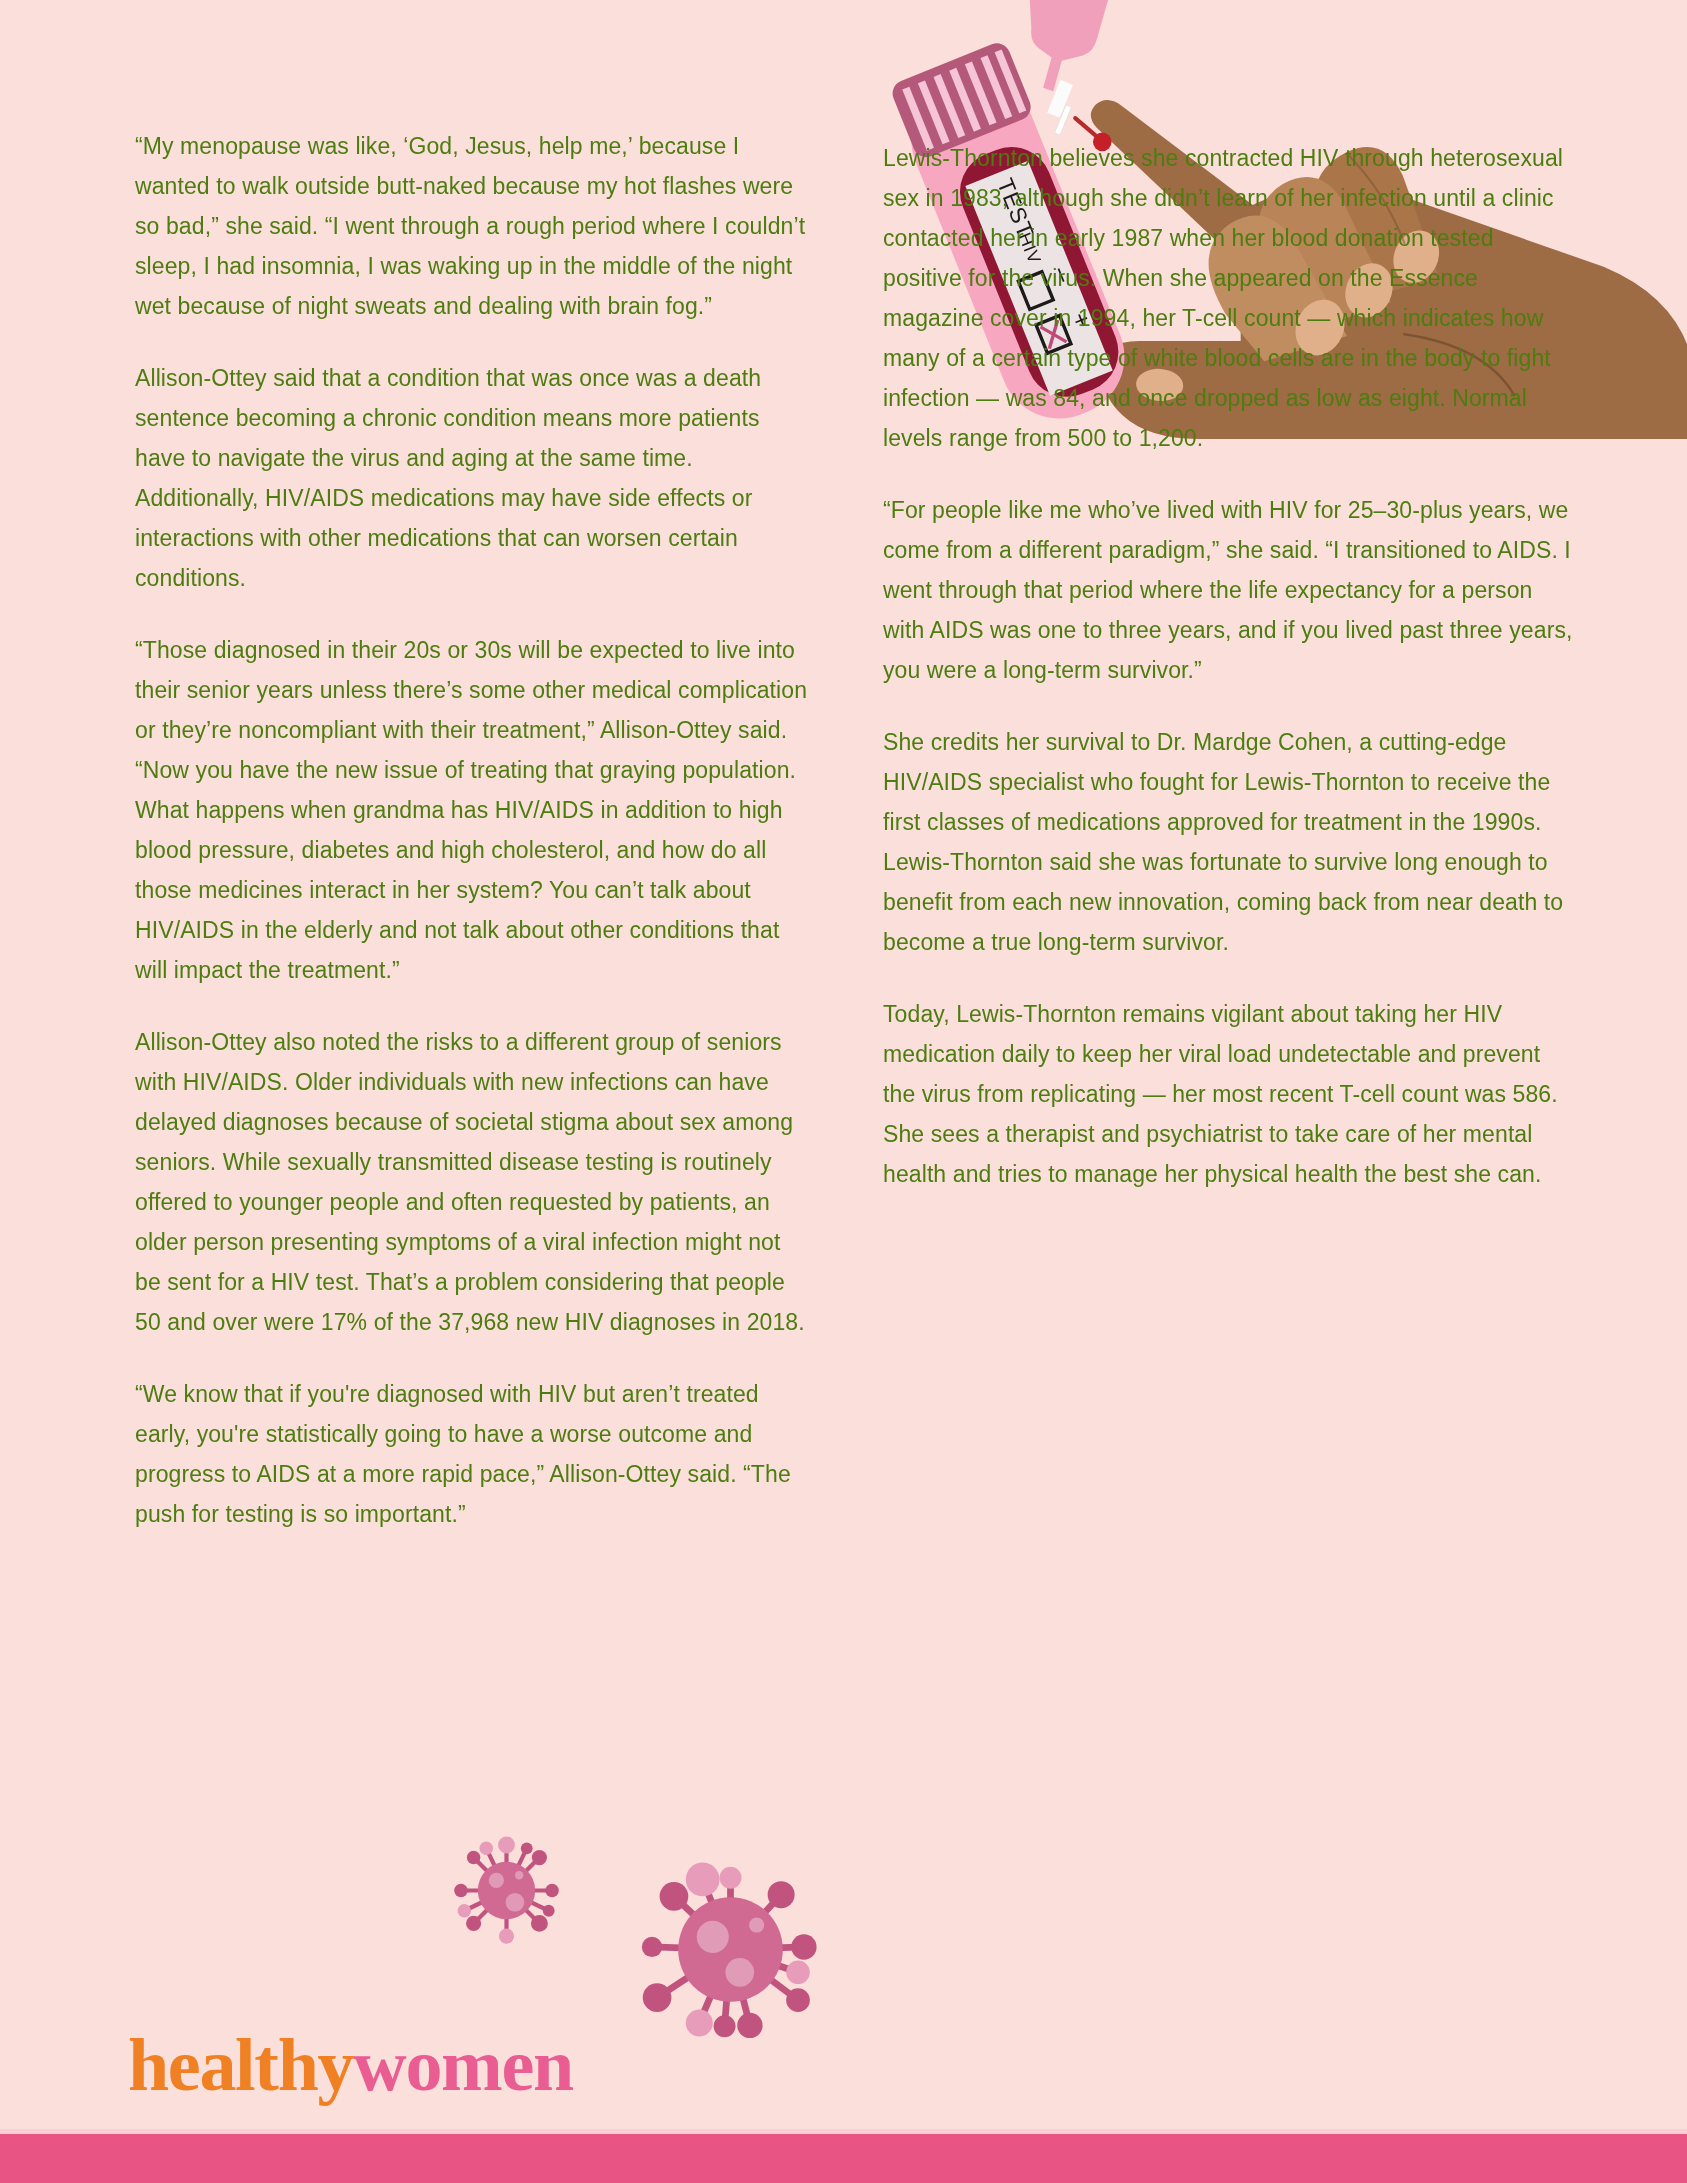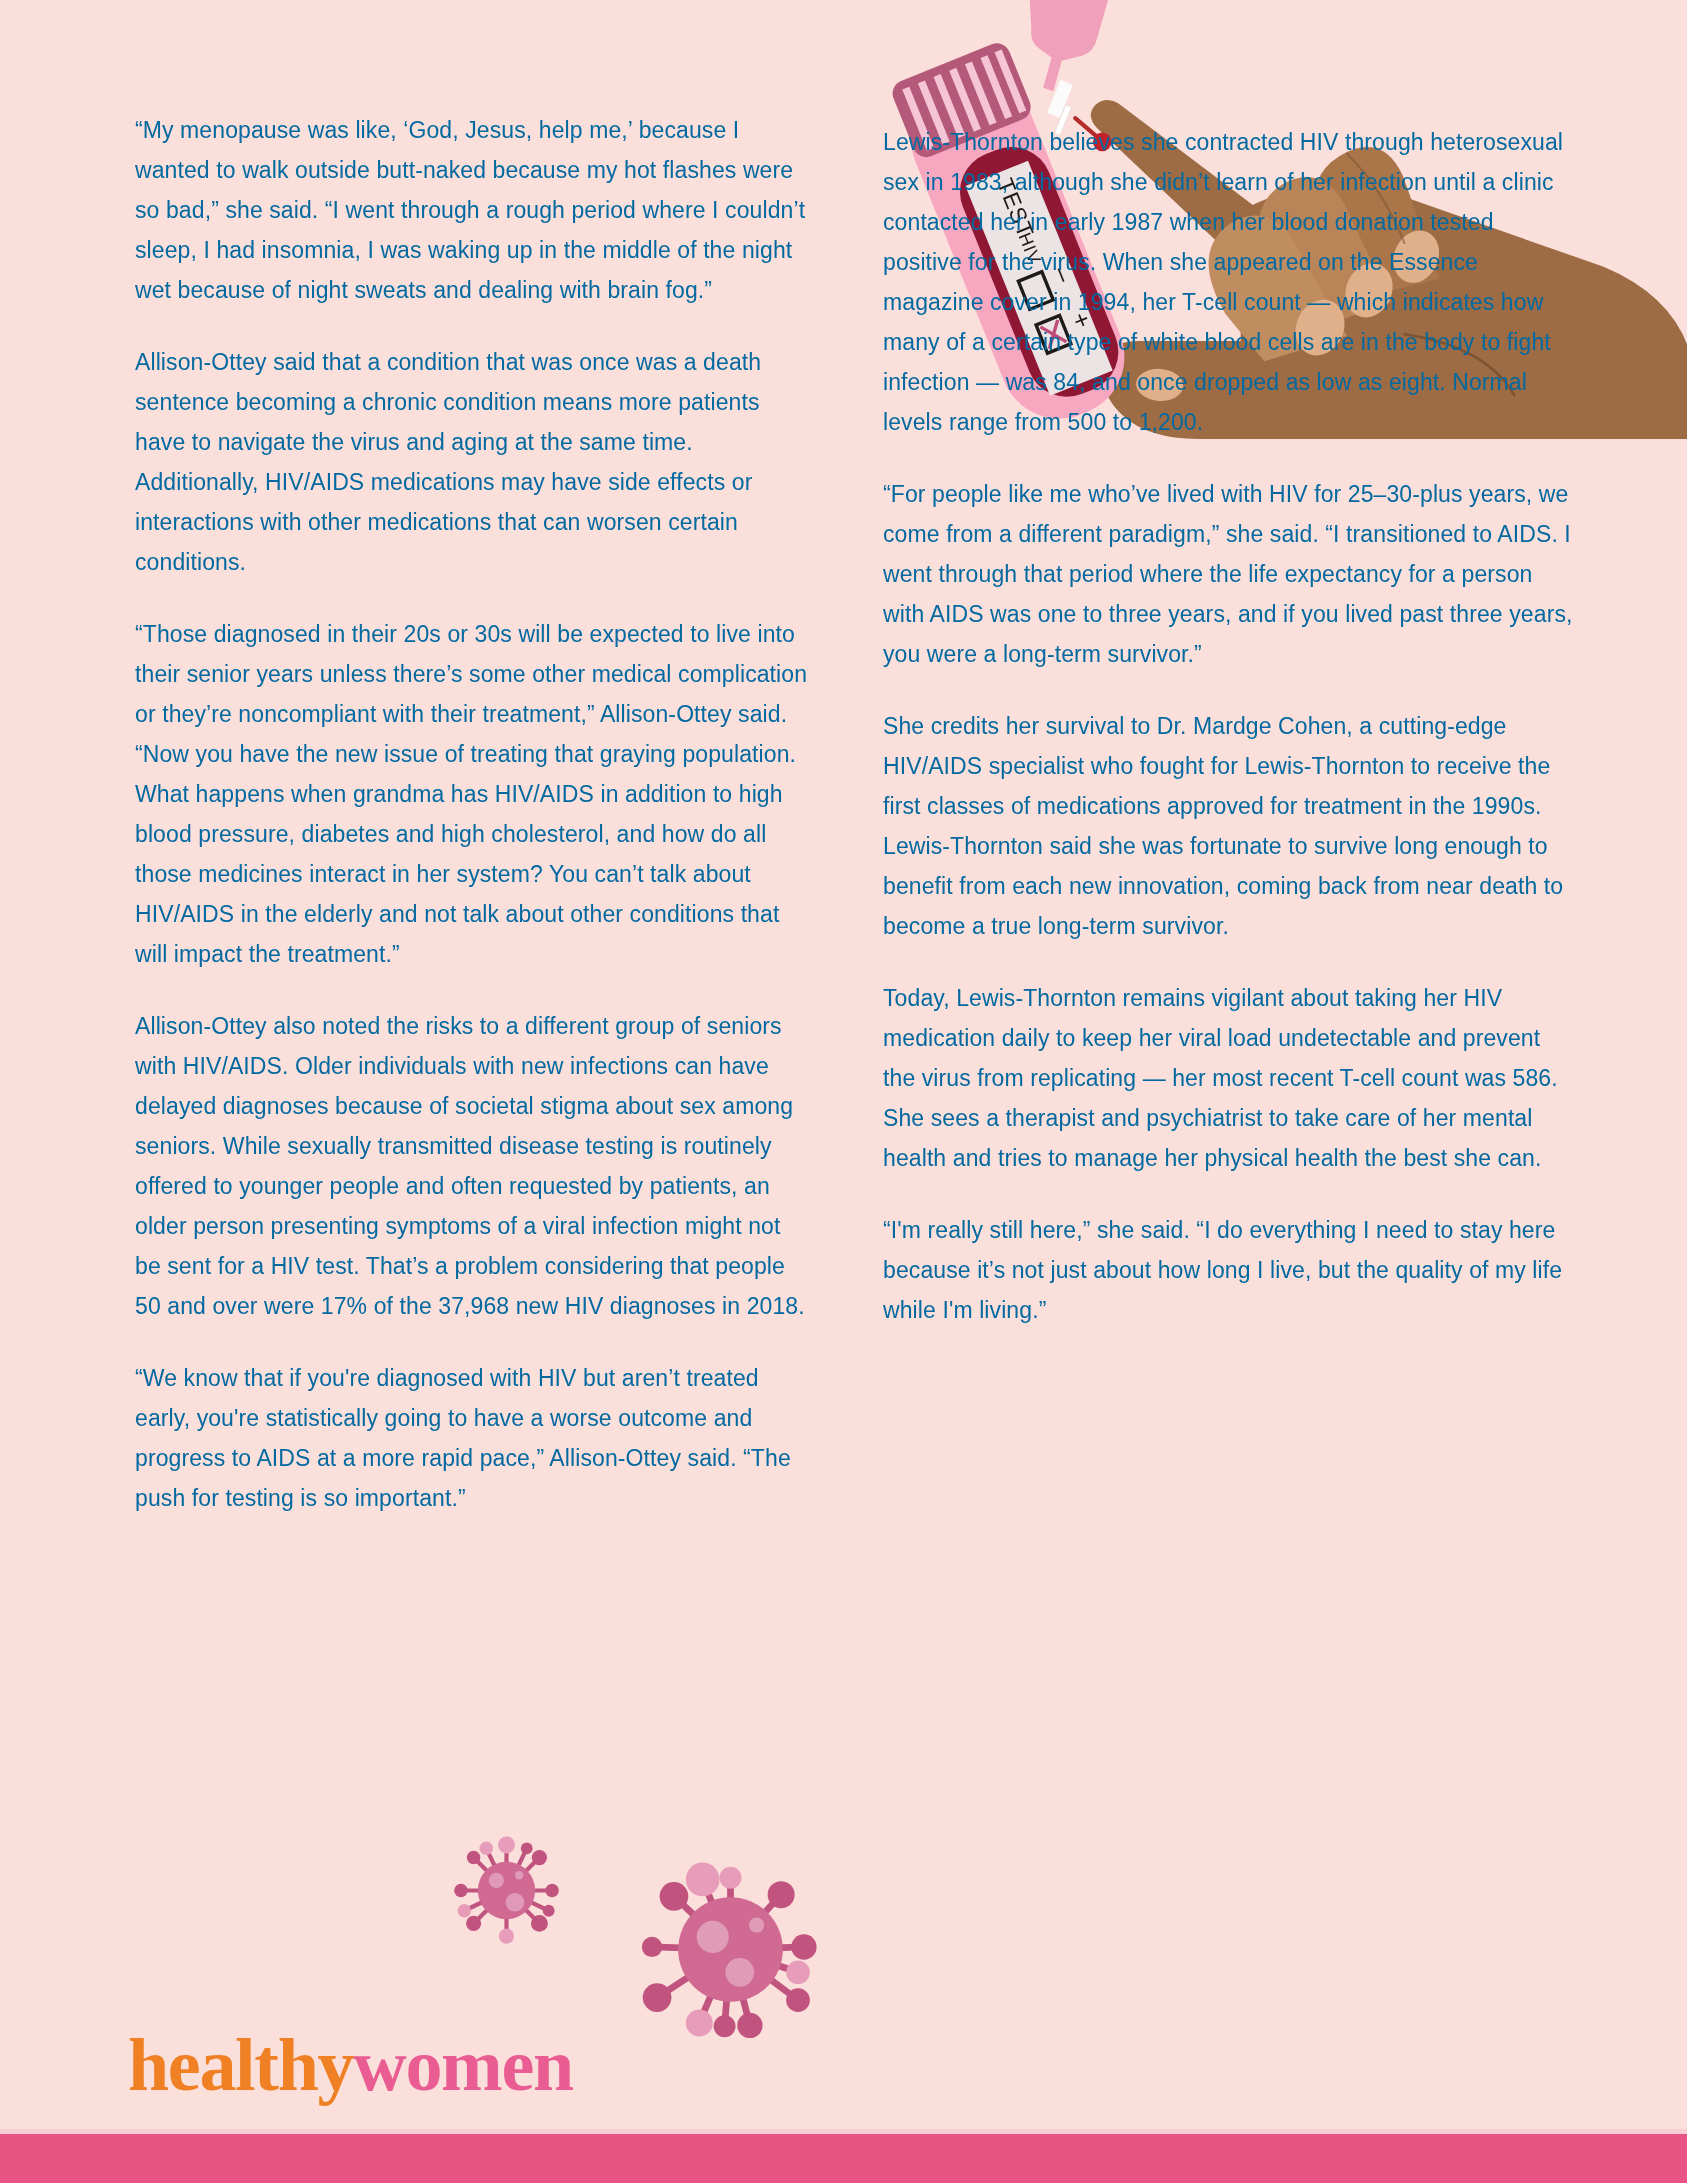--- a/index.html
+++ b/index.html
@@ -16,24 +16,24 @@
   .illus{position:absolute;top:0;right:0;width:844px;height:439px;overflow:hidden;pointer-events:none;}
   .illus svg{position:absolute;top:0;right:0;}
 
   
   .cols{position:absolute;top:110px;left:135px;width:1460px;display:flex;gap:73px;}
   .col{width:auto;}
   .col-left{width:675px;}
   .col-right{width:692px;padding-top:11.8px;}
 
   p.body{
-    margin:0 0 32px 0;
+    margin:16px 0 32px 0;
     font-size:23px;
     line-height:40px;
-    color:#0369a1;
+    color:#4d7c0f;
     letter-spacing:0.1px;
   }
   p.body:last-child{margin-bottom:0;}
 
   h2.sect{
     margin:29px 0 22px 0;
     font-family:"Liberation Serif", serif;
     font-weight:bold;
     font-size:38px;
     line-height:44px;
@@ -156,21 +156,20 @@
       <p class="body">“Those diagnosed in their 20s or 30s will be expected to live into their senior years unless there’s some other medical complication or they’re noncompliant with their treatment,” Allison-Ottey said. “Now you have the new issue of treating that graying population. What happens when grandma has HIV/AIDS in addition to high blood pressure, diabetes and high cholesterol, and how do all those medicines interact in her system? You can’t talk about HIV/AIDS in the elderly and not talk about other conditions that will impact the treatment.”</p>
       <p class="body">Allison-Ottey also noted the risks to a different group of seniors with HIV/AIDS. Older individuals with new infections can have delayed diagnoses because of societal stigma about sex among seniors. While sexually transmitted disease testing is routinely offered to younger people and often requested by patients, an older person presenting symptoms of a viral infection might not be sent for a  HIV test. That’s a problem considering that people 50 and over were 17% of the 37,968 new HIV diagnoses in 2018.</p>
       <p class="body">“We know that if you're diagnosed with HIV but aren’t treated early, you're statistically going to have a worse outcome and progress to AIDS at a more rapid pace,” Allison-Ottey said. “The push for testing is so important.”</p>
     </div>
 
     <div class="col col-right">
       <p class="body">Lewis-Thornton believes she contracted HIV through heterosexual sex in 1983, although she didn’t learn of her infection until a clinic contacted her in early 1987 when her blood donation tested positive for the virus. When she appeared on the Essence magazine cover in 1994, her T-cell count — which indicates how many of a certain type of white blood cells are in the body to fight infection — was 84, and once dropped as low as eight. Normal levels range from 500 to 1,200.</p>
       <p class="body">“For people like me who’ve lived with HIV for 25–30-plus years, we come from a different paradigm,” she said. “I transitioned to AIDS. I went through that period where the life expectancy for a person with AIDS was one to three years, and if you lived past three years, you were a long-term survivor.”</p>
       <p class="body">She credits her survival to Dr. Mardge Cohen, a cutting-edge HIV/AIDS specialist who fought for Lewis-Thornton to receive the first classes of medications approved for treatment in the 1990s. Lewis-Thornton said she was fortunate to survive long enough to benefit from each new innovation, coming back from near death to become a true long-term survivor.</p>
       <p class="body">Today, Lewis-Thornton remains vigilant about taking her HIV medication daily to keep her viral load undetectable and prevent the virus from replicating — her most recent T-cell count was 586. She sees a therapist and psychiatrist to take care of her mental health and tries to manage her physical health the best she can.</p>
-      <p class="body">“I'm really still here,” she said. “I do everything I need to stay here because it’s not just about how long I live, but the quality of my life while I'm living.”</p>
     </div>
 
   </div>
 
   <div class="virus-wrap" id="virus-small">
     <svg width="135" height="135" viewBox="0 0 160 160" xmlns="http://www.w3.org/2000/svg">
       <g stroke="#c1537f" stroke-width="5" stroke-linecap="round">
         <line x1="80" y1="80" x2="80" y2="26"></line>
           <line x1="80" y1="80" x2="119" y2="41"></line>
         <line x1="80" y1="80" x2="134" y2="80"></line>

